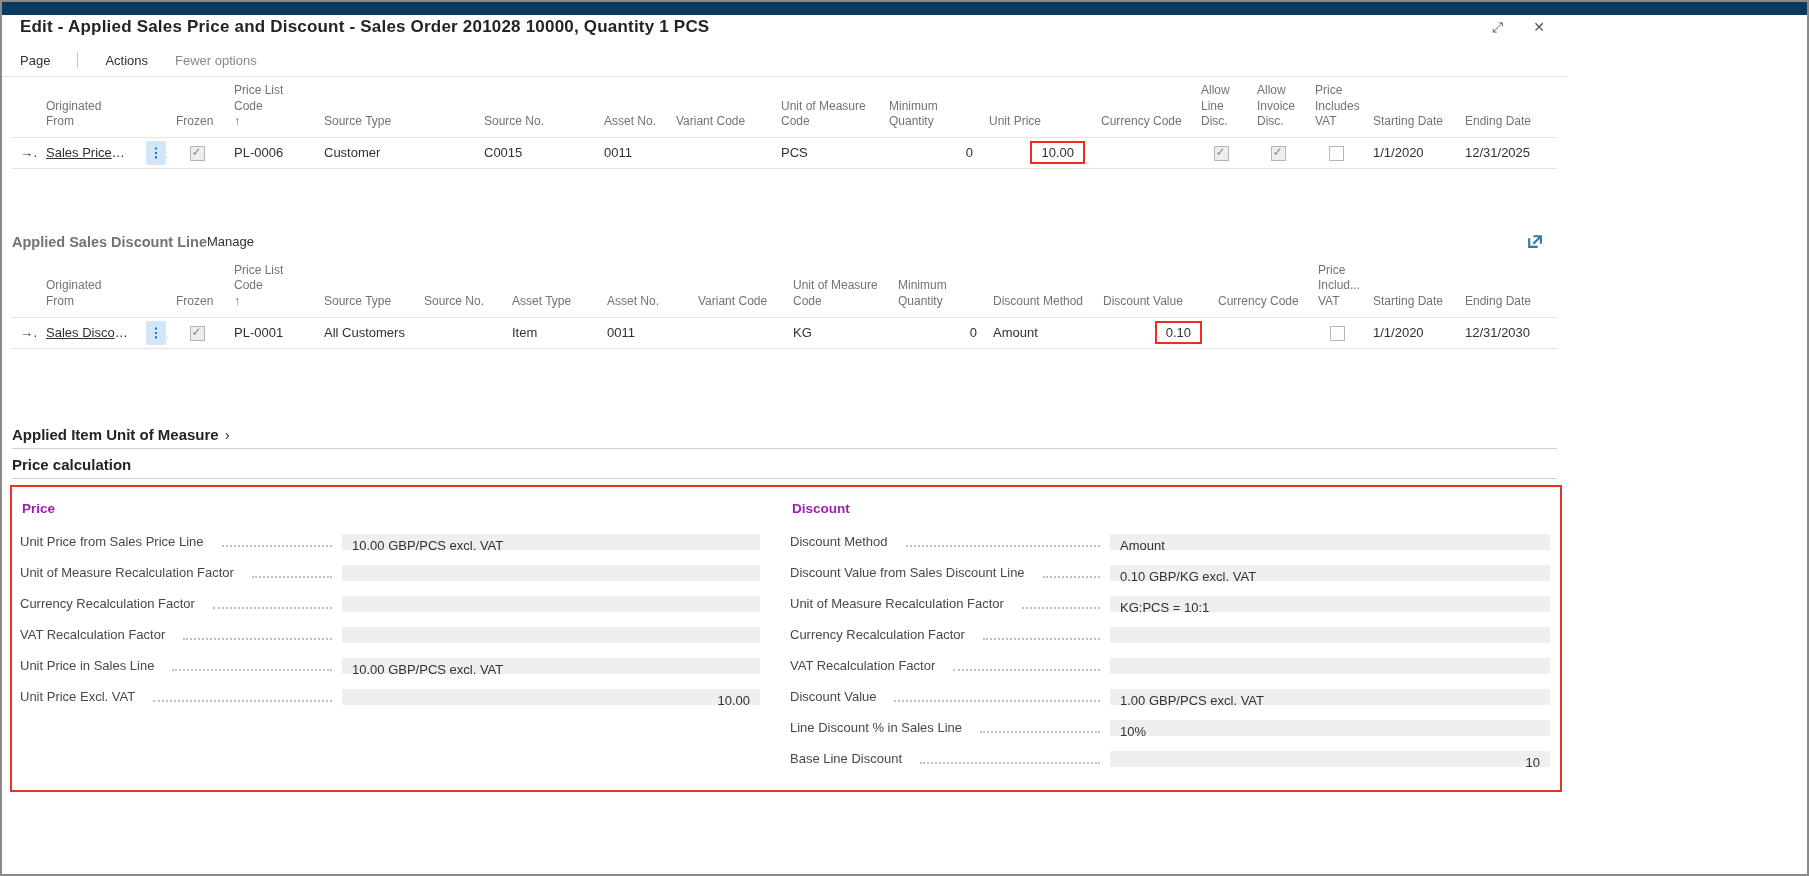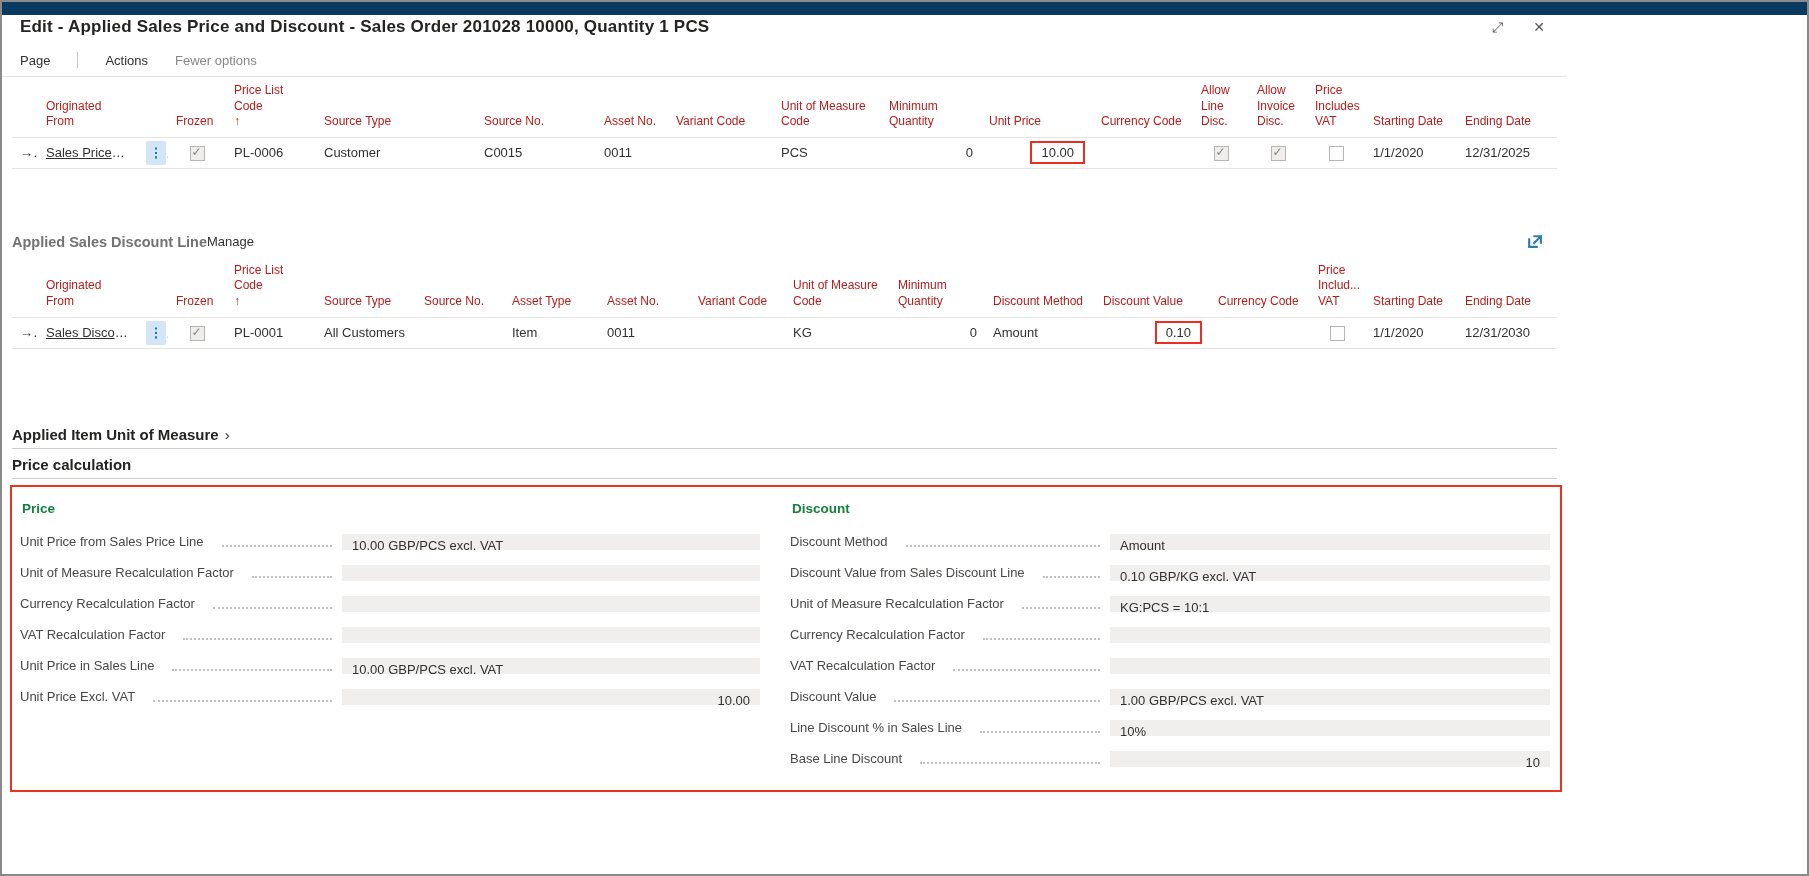--- a/index.html
+++ b/index.html
@@ -19,21 +19,21 @@
   .win-icons span { cursor:pointer; line-height:1; }
 
   .menubar { display:flex; align-items:center; padding:0 18px; height:33px;
              border-bottom:1px solid #e6e4e2; font-size:13px; color:#323130; }
   .menu-item { margin-right:27px; cursor:pointer; }
   .menu-divider { width:1px; height:16px; background:#c8c6c4; margin-right:27px; }
   .fewer { color:#8a8886; }
 
   table.grid { border-collapse:collapse; table-layout:fixed; width:1545px;
                margin:0 10px; font-size:13px; color:#323130; }
-  .grid th { font-size:12px; font-weight:400; color:#b91c1c; text-align:left;
+  .grid th { font-size:12px; font-weight:400; color:#737373; text-align:left;
              vertical-align:bottom; padding:6px 8px 7px; line-height:1.3; }
   .grid thead tr { border-bottom:1px solid #e6e4e2; }
   .grid tbody tr { border-bottom:1px solid #e6e4e2; height:31px; }
   .grid td { padding:0 8px; white-space:nowrap; overflow:hidden; text-overflow:ellipsis; }
   .right { text-align:right; }
   .center { text-align:center; }
   .sort { display:block; }
   a.cell-link { color:#323130; text-decoration:underline; cursor:pointer; }
   .rowmenu { display:inline-flex; align-items:center; justify-content:center;
              width:20px; height:24px; background:#d3e6f8; color:#0f6cbd;
@@ -53,21 +53,21 @@
   .section-row { display:flex; align-items:center; margin:0 10px; padding:7px 0 5px; }
   .section-row.first { margin-top:70px; }
   .section-title { font-size:15px; font-weight:700; color:#252423; }
   .chev { margin-left:6px; color:#323130; font-size:15px; }
   .hairline { height:1px; background:#d2d0ce; margin:0 10px; }
 
   .calc-box { border:2px solid #e93323; margin:6px 0 0 8px; width:1552px;
               padding:10px 10px 12px 8px; display:flex; }
   .calc-col.left  { flex:0 0 740px; margin-right:30px; }
   .calc-col.rightcol { flex:1; }
-  .col-title { font-size:13.5px; font-weight:700; color:#15803d; margin:4px 0 14px 2px; }
+  .col-title { font-size:13.5px; font-weight:700; color:#a21caf; margin:4px 0 14px 2px; }
   .field { display:flex; align-items:center; margin-bottom:7px; height:24px; }
   .lw { display:flex; flex:0 0 322px; align-items:center;gap:10px; }
   .calc-col.rightcol .lw { flex-basis:320px; }
   .flabel { font-size:13px; color:#4a4846; white-space:nowrap; }
   .dots { flex:1; margin:0 10px 0 8px; border-bottom:2px dotted #c3c1bf;
           position:relative; top:4px; height:0; }
   .fval { flex:1; height:16px; line-height:24px; background:#f0efed; padding:0 10px;
           font-size:13px; color:#323130; overflow:hidden; white-space:nowrap; }
   .fval.num { text-align:right; }
 </style>

